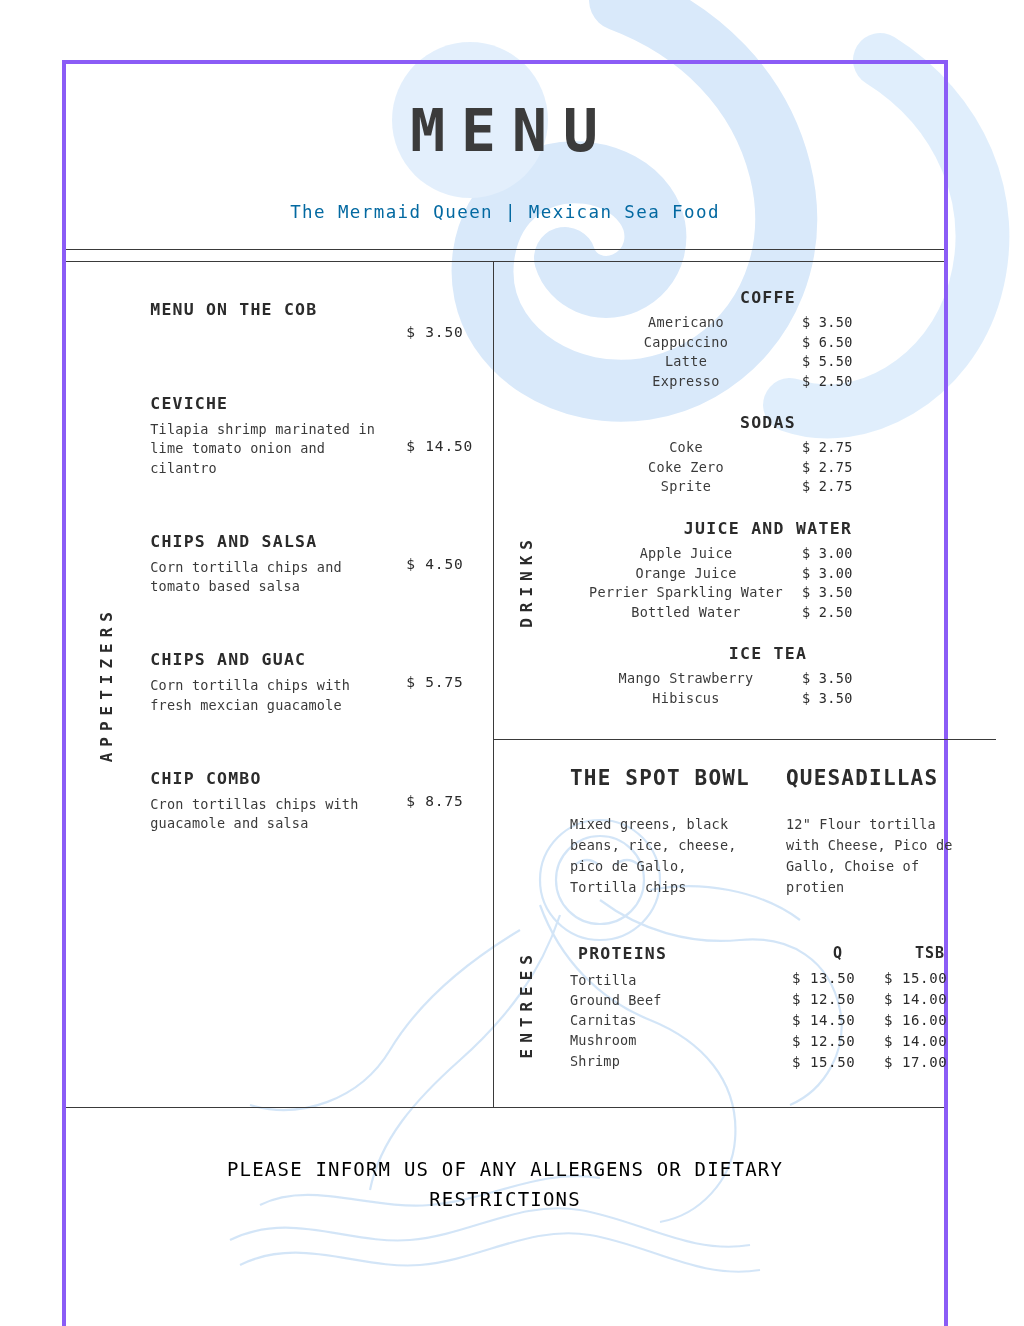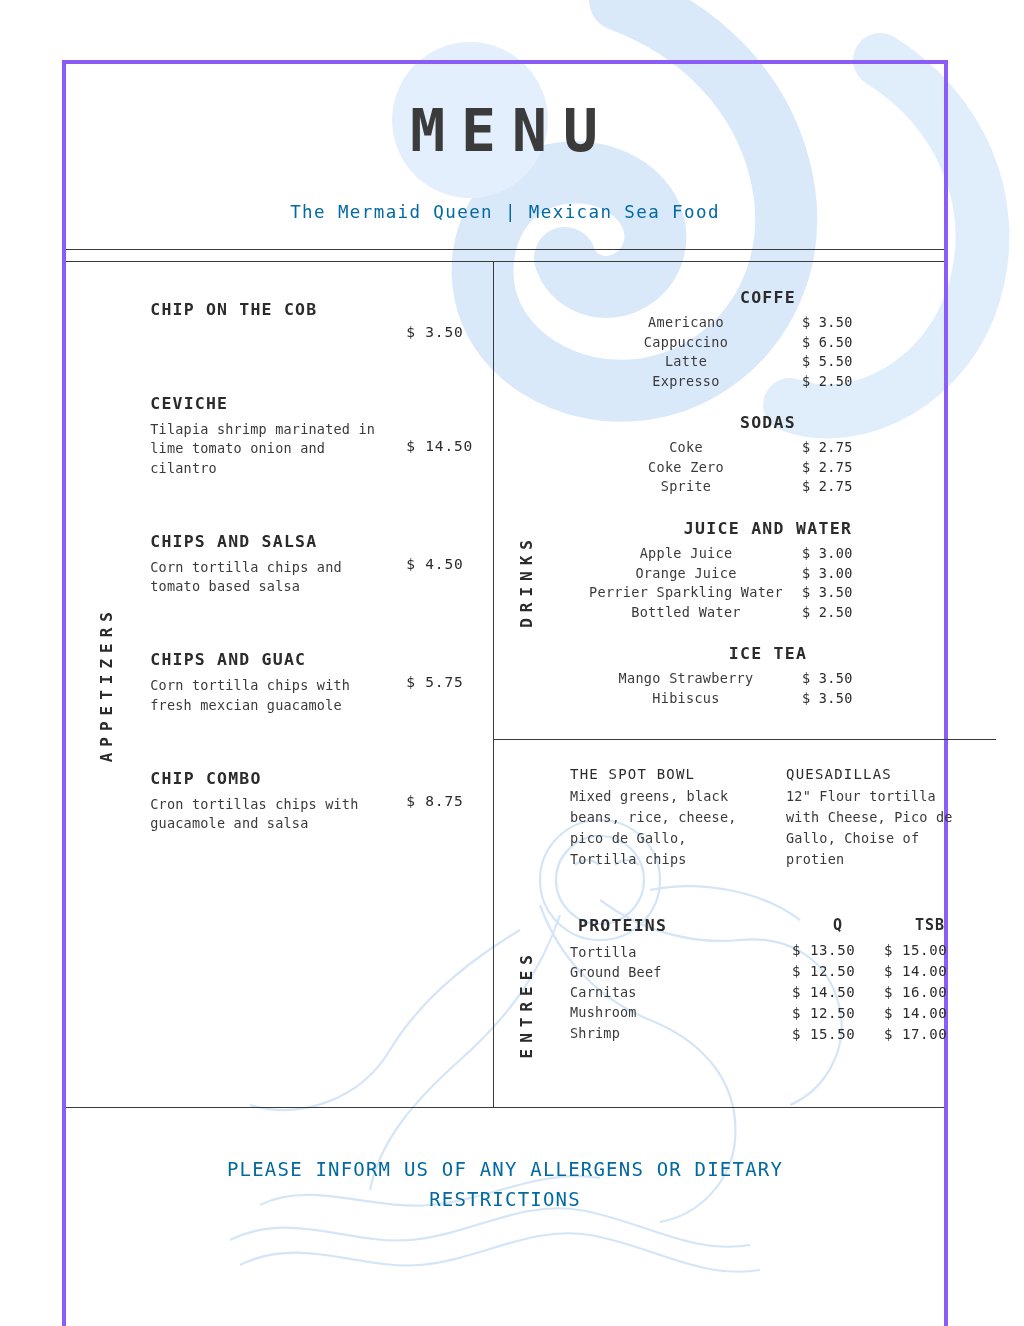--- a/index.html
+++ b/index.html
@@ -198,24 +198,24 @@
     flex: 1;
     padding: 26px 20px 0 12px;
     box-sizing: border-box;
   }
   #entree-top {
     display: flex;
     gap: 30px;
   }
   .ecard { width: 186px; }
   .ecard-title {
-    font-size: 14px;
-    font-weight: normal;
+    font-size: 21px;
+    font-weight: bold;
     letter-spacing: 1.2px;
-    margin-bottom: 4px;
+    margin-bottom: 24px;
   }
   .ecard-desc {
     font-size: 13.5px;
     line-height: 1.55;
     color: #3a3a3a;
     letter-spacing: 0.2px;
   }
   #proteins-wrap {
     margin-top: 46px;
     display: flex;
@@ -262,21 +262,21 @@
     box-sizing: border-box;
     display: flex;
     justify-content: center;
     padding-top: 46px;
   }
   #footer-note {
     text-align: center;
     font-size: 19px;
     letter-spacing: 1.2px;
     line-height: 1.6;
-    color: #0369a1;
+    color: #000000;
     max-width: 600px;
   }
 </style>
 </head>
 <body>
 
 <svg id="bg-art" viewBox="0 0 1024 1326" preserveAspectRatio="none">
   <g fill="#d7e8fa" opacity="0.95">
     <path d="M620 0 C700 30 760 90 780 170 C800 250 770 330 700 370 C630 410 540 390 500 330 C470 285 480 220 520 190 C560 160 620 170 645 205 C665 233 655 270 625 283 C600 294 572 281 565 258" fill="none" stroke="#d7e8fa" stroke-width="62" stroke-linecap="round"></path>
     <path d="M880 60 C960 110 1000 200 975 290 C950 380 860 430 790 405" fill="none" stroke="#dfeefc" stroke-width="54" stroke-linecap="round"></path>
@@ -309,21 +309,21 @@
   <div id="body-block">
 
     <div id="left-col">
       <div id="appetizers-label-wrap">
         <div class="vlabel">APPETIZERS</div>
       </div>
       <div id="appetizers-list">
 
         <div class="app-item pos-top">
           <div class="app-text">
-            <div class="app-name">CHIP ON THE COB</div>
+            <div class="app-name">MENU ON THE COB</div>
           </div>
           <div class="app-price">$ 3.50</div>
         </div>
 
         <div class="app-item pos-mid">
           <div class="app-text">
             <div class="app-name">CEVICHE</div>
             <div class="app-desc">Tilapia shrimp marinated in lime tomato onion and cilantro</div>
           </div>
           <div class="app-price">$ 14.50</div>

